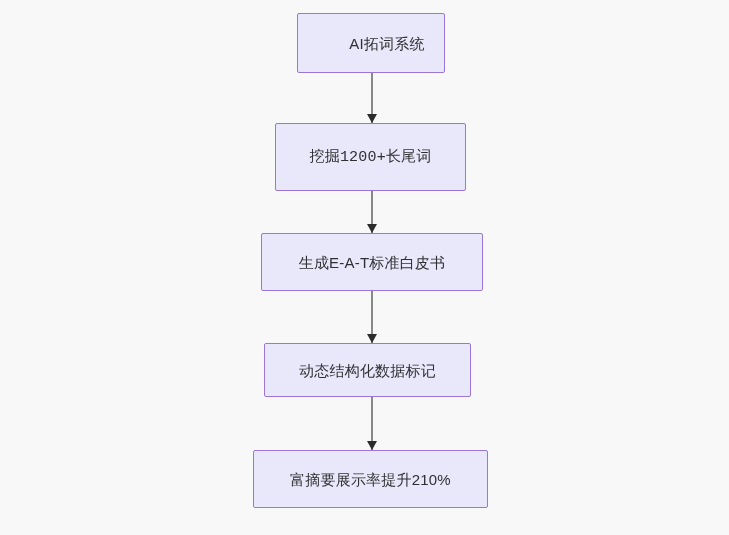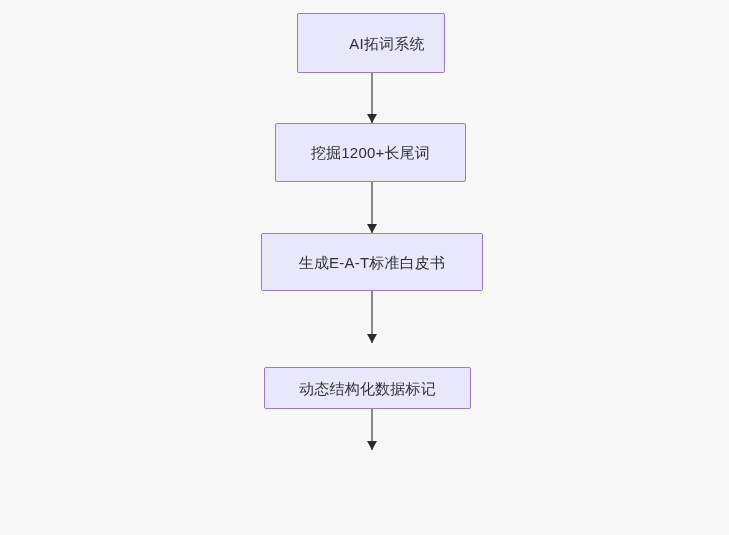--- a/index.html
+++ b/index.html
@@ -79,26 +79,29 @@
 
   <div class="edge" style="left:371px; top:397px; height:53px;">
     <div class="edge-line" style="height:53px;"></div>
     <div class="edge-arrow" style="top:44px;"></div>
   </div>
 
   <div class="node" style="left:297px; top:13px; width:148px; height:60px;padding-left:32px;">
     <span class="node-label">AI拓词系统</span>
   </div>
 
-  <div class="node" style="left:275px; top:123px; width:191px; height:59px;">
+  <div class="node" style="left:275px; top:123px; width:191px; height:68px;font-family:Liberation Mono, monospace;">
     <span class="node-label">挖掘1200+长尾词</span>
   </div>
 
   <div class="node" style="left:261px; top:233px; width:222px; height:58px;">
     <span class="node-label">生成E-A-T标准白皮书</span>
   </div>
 
-  <div class="node" style="left:264px; top:343px; width:207px; height:42px;margin-top:24px;">
+  <div class="node" style="left:264px; top:343px; width:207px; height:54px;">
     <span class="node-label">动态结构化数据标记</span>
   </div>
 
+  <div class="node" style="left:253px; top:450px; width:235px; height:58px;">
+    <span class="node-label">富摘要展示率提升210%</span>
+  </div>
 
 </div>
 
 </body></html>

